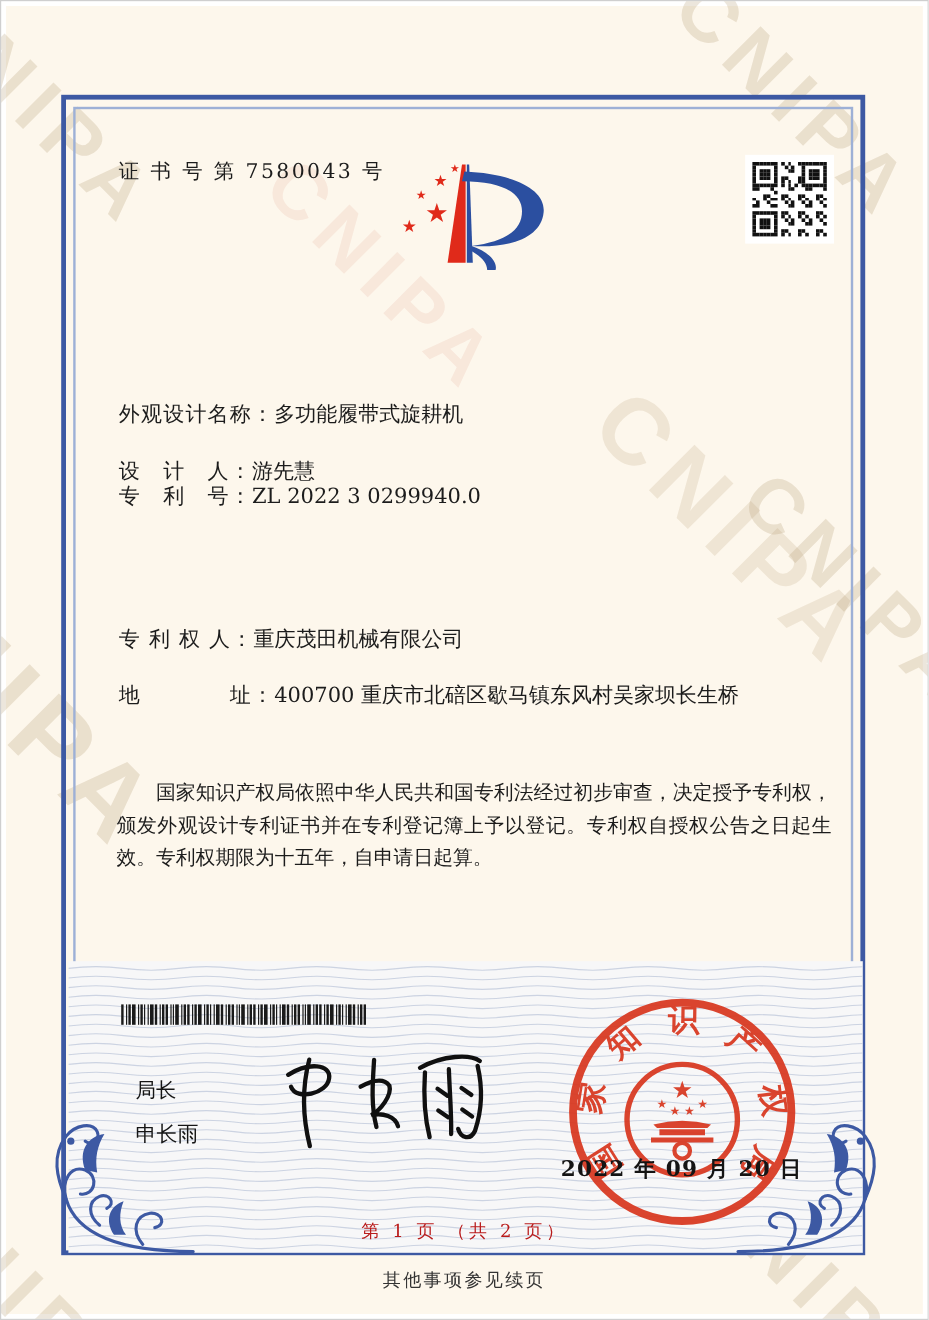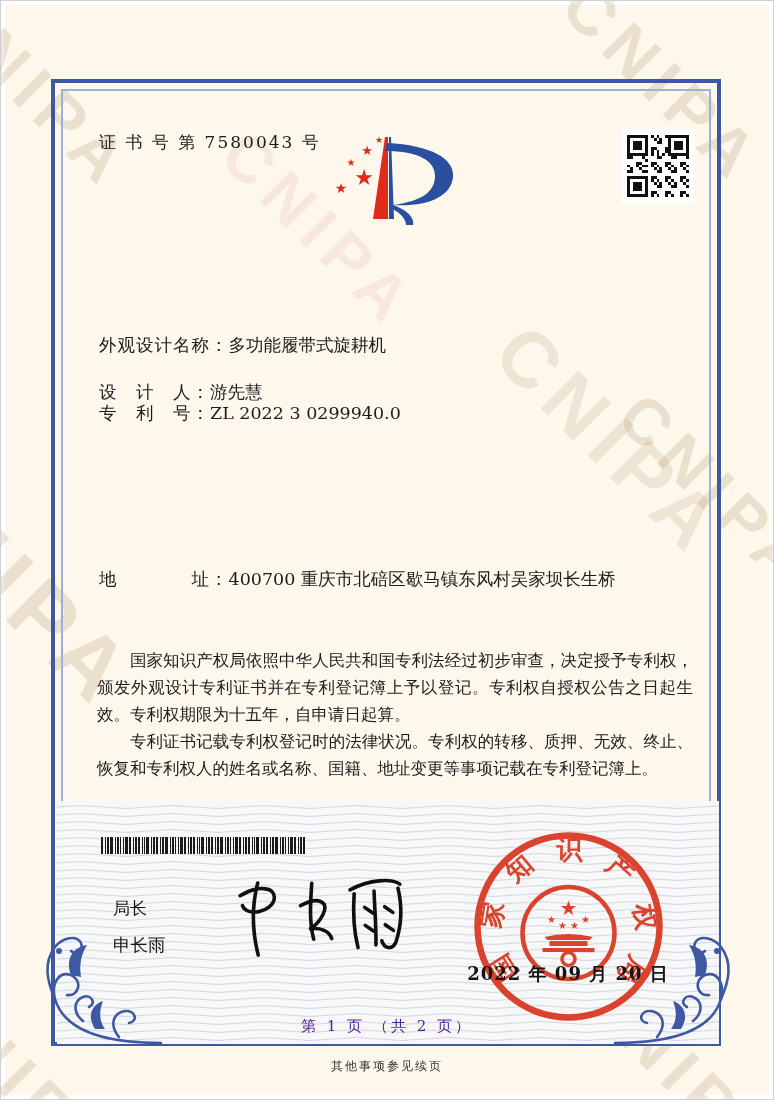--- a/index.html
+++ b/index.html
@@ -55,22 +55,22 @@
                   font-family:"Liberation Sans","DejaVu Sans",sans-serif;color:#151515;z-index:5;}
   .director-name{position:absolute;left:112px;top:932px;font-size:17.5px;
                  font-family:"Liberation Sans","DejaVu Sans",sans-serif;color:#151515;z-index:5;}
   .signature{position:absolute;left:212px;top:868px;z-index:6;}
 
   .seal{position:absolute;left:470px;top:828px;z-index:6;opacity:0.93;}
   .seal-date{position:absolute;left:460px;top:961px;width:214px;text-align:center;font-size:18px;
              font-weight:600;letter-spacing:1px;color:#141414;z-index:7;}
 
   .page-info{position:absolute;left:0;top:1016px;width:100%;text-align:center;font-size:15px;
-             letter-spacing:3px;color:#4c1d95;z-index:5;}
-  .cont-note{position:absolute;left:0;top:1057px;width:100%;text-align:center;font-size:12px;
+             letter-spacing:3px;color:#b91c1c;z-index:5;}
+  .cont-note{position:absolute;left:0;top:1057px;width:100%;text-align:center;font-size:15px;
              letter-spacing:2px;color:#333333;z-index:5;}
 </style>
 </head>
 <body>
 
 <div id="page">
   <div class="cream"></div>
 
   <div class="wm" style="left:-30px;top:-28px;font-size:66px;">CNIPA</div>
   <div class="wm" style="left:600px;top:-34px;font-size:66px;">CNIPA</div>
@@ -613,27 +613,29 @@
 
   <div class="f-row" style="top:332px;">
     <span class="f-label">外观设计名称：</span><span class="f-value">多功能履带式旋耕机</span>
   </div>
   <div class="f-row" style="top:379px;">
     <span class="f-label">设　计　人：</span><span class="f-value">游先慧</span>
   </div>
   <div class="f-row" style="top:400px;">
     <span class="f-label">专　利　号：</span><span class="f-value">ZL 2022 3 0299940.0</span>
   </div>
+  <div class="f-row" style="top:519px;">
+    <span class="f-label">专 利 权 人：</span><span class="f-value">重庆茂田机械有限公司</span>
+  </div>
   <div class="f-row" style="top:566px;">
     <span class="f-label">地　　　　址：</span><span class="f-value">400700  重庆市北碚区歇马镇东风村吴家坝长生桥</span>
   </div>
 
   <div class="body-text">
     <p>国家知识产权局依照中华人民共和国专利法经过初步审查，决定授予专利权，颁发外观设计专利证书并在专利登记簿上予以登记。专利权自授权公告之日起生效。专利权期限为十五年，自申请日起算。</p>
-    <p>专利证书记载专利权登记时的法律状况。专利权的转移、质押、无效、终止、恢复和专利权人的姓名或名称、国籍、地址变更等事项记载在专利登记簿上。</p>
   </div>
 
   <div class="barcode">
       <i style="width:2px"></i>
       <s style="width:2px"></s>
       <i style="width:1px"></i>
       <s style="width:1px"></s>
       <i style="width:2px"></i>
       <s style="width:1px"></s>
       <i style="width:3px"></i>

